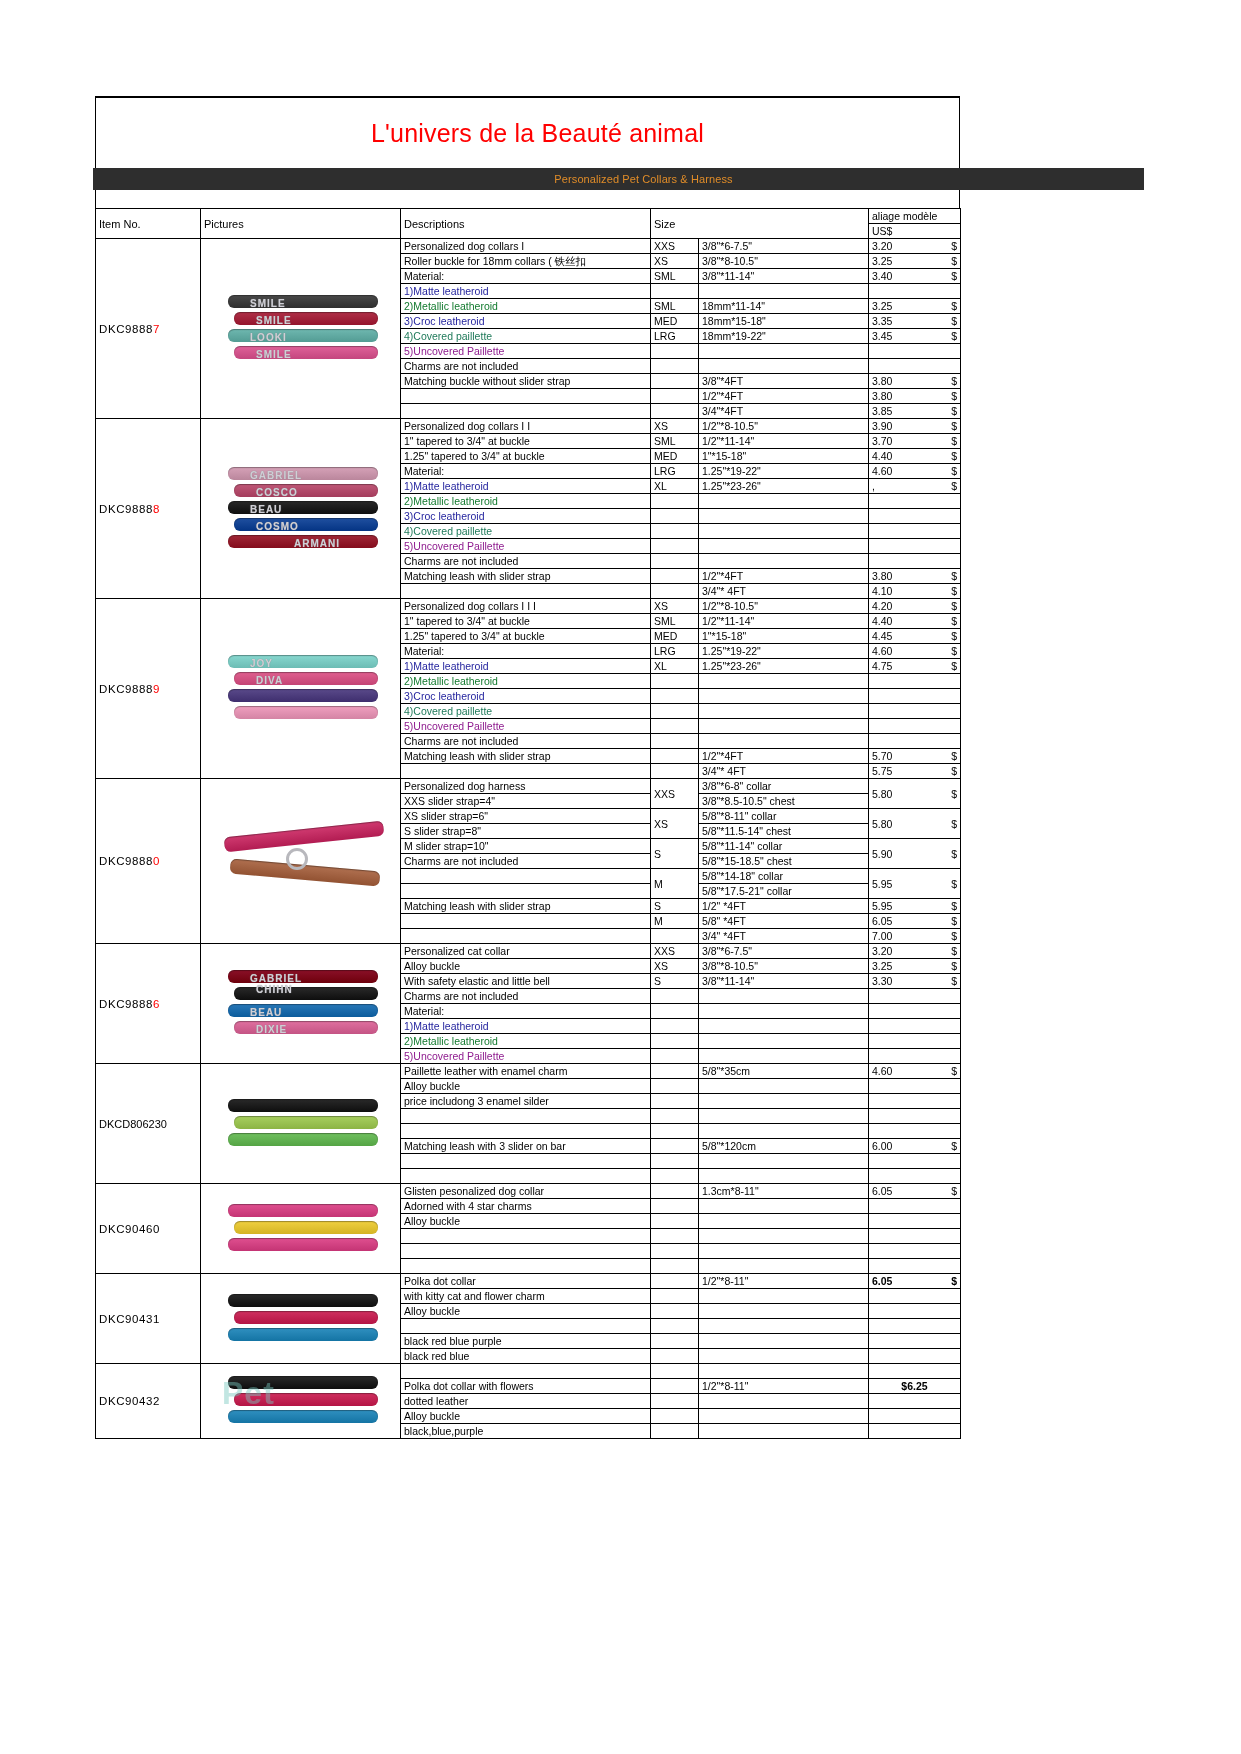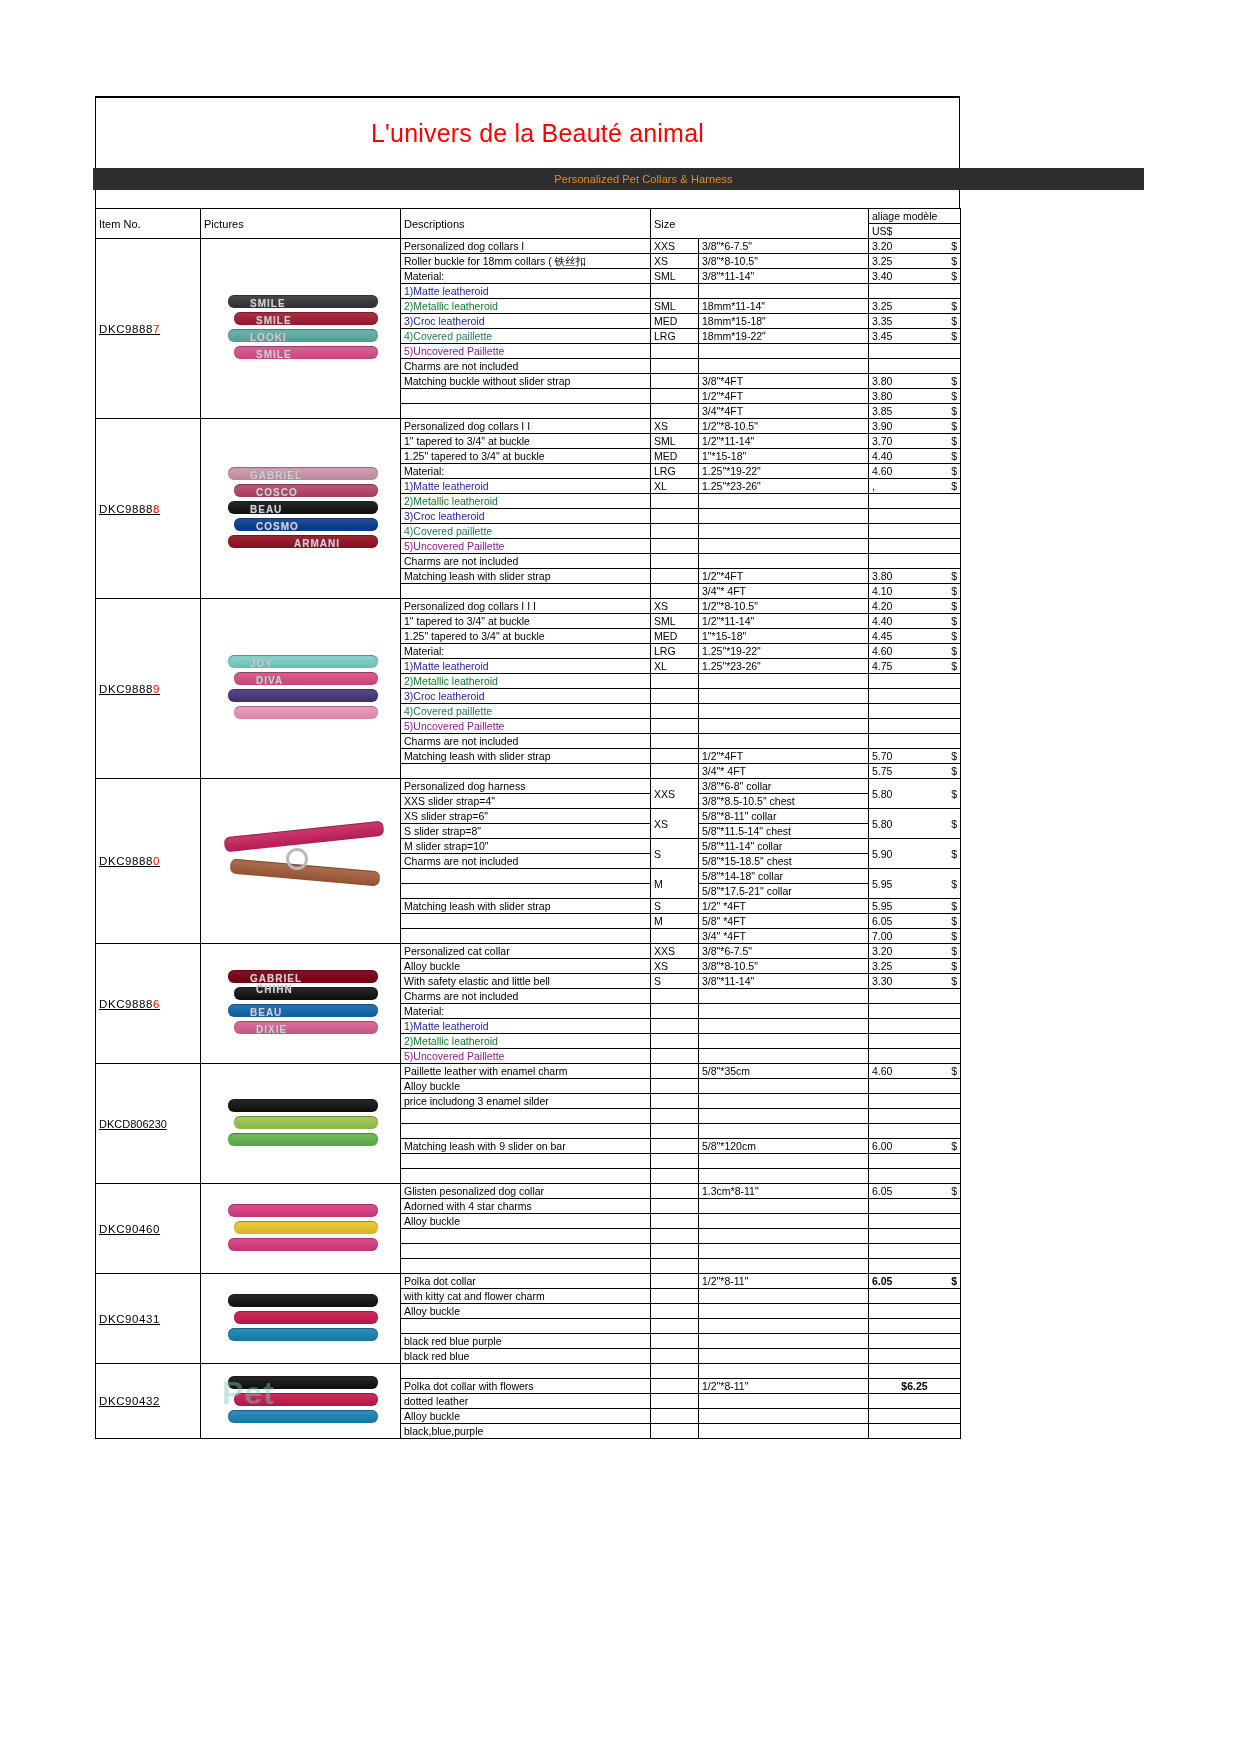--- a/index.html
+++ b/index.html
@@ -92,21 +92,20 @@
   .th-center { text-align: center; font-weight: bold; font-size: 11px; }
   .th-left   { font-weight: bold; font-size: 11px; }
   .th-price  { text-align: center; font-weight: bold; font-size: 10.5px; height: 18px; }
 
   .cell-item {
     text-align: center;
     font-weight: bold;
     font-size: 11.5px;
     letter-spacing: .6px;
     vertical-align: middle;
-    text-decoration: underline;
   }
   .cell-item.plain { font-weight: normal; letter-spacing: 0; font-size: 11px; }
   .cell-item .lastdigit { color: #ff0000; }
 
   .price { text-align: right; padding-right: 16px; position: relative; }
   .price .cur { position: absolute; right: 3px; }
   .price.bold { font-weight: bold; }
 
   .b { font-weight: bold; }
   .mat-blue   { color: #1f1f9c; font-weight: bold; }
@@ -598,21 +597,21 @@
             <td></td>
             <td class="price"></td>
           </tr>
           <tr>
             <td class=""></td>
             <td></td>
             <td></td>
             <td class="price"></td>
           </tr>
           <tr>
-            <td class="">Matching leash with 9 slider on bar</td>
+            <td class="">Matching leash with 3 slider on bar</td>
             <td></td>
             <td>5/8"*120cm</td>
             <td class="price">6.00<span class="cur">$</span></td>
           </tr>
           <tr>
             <td class=""></td>
             <td></td>
             <td></td>
             <td class="price"></td>
           </tr>

